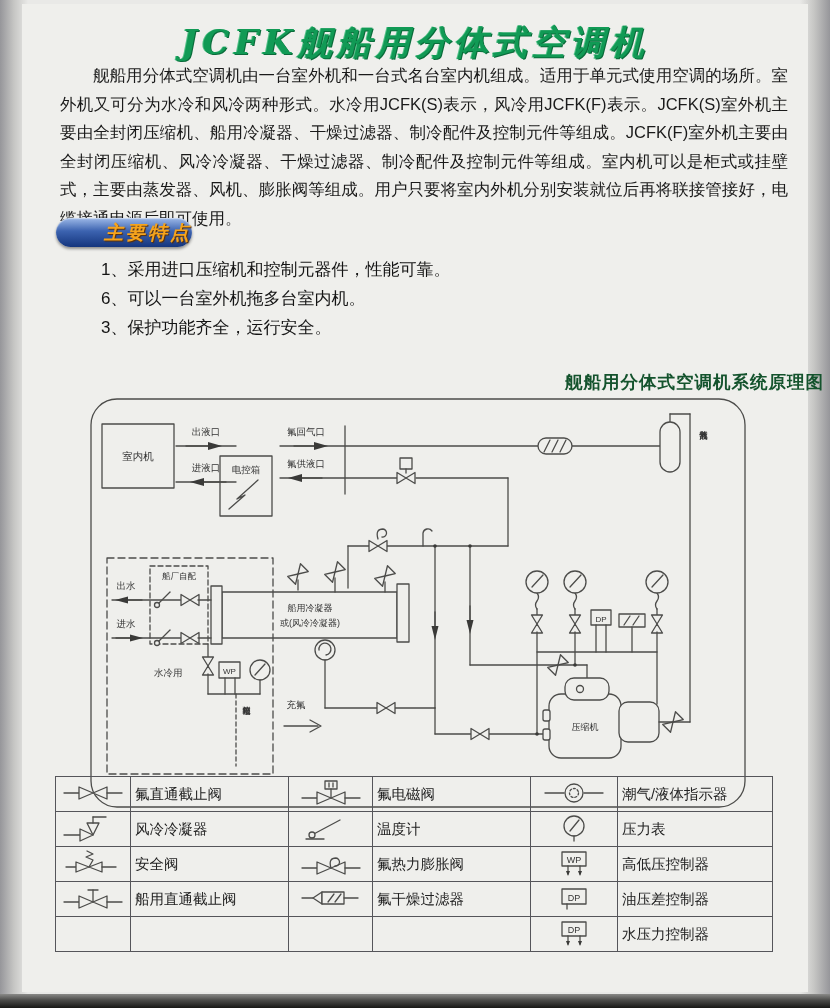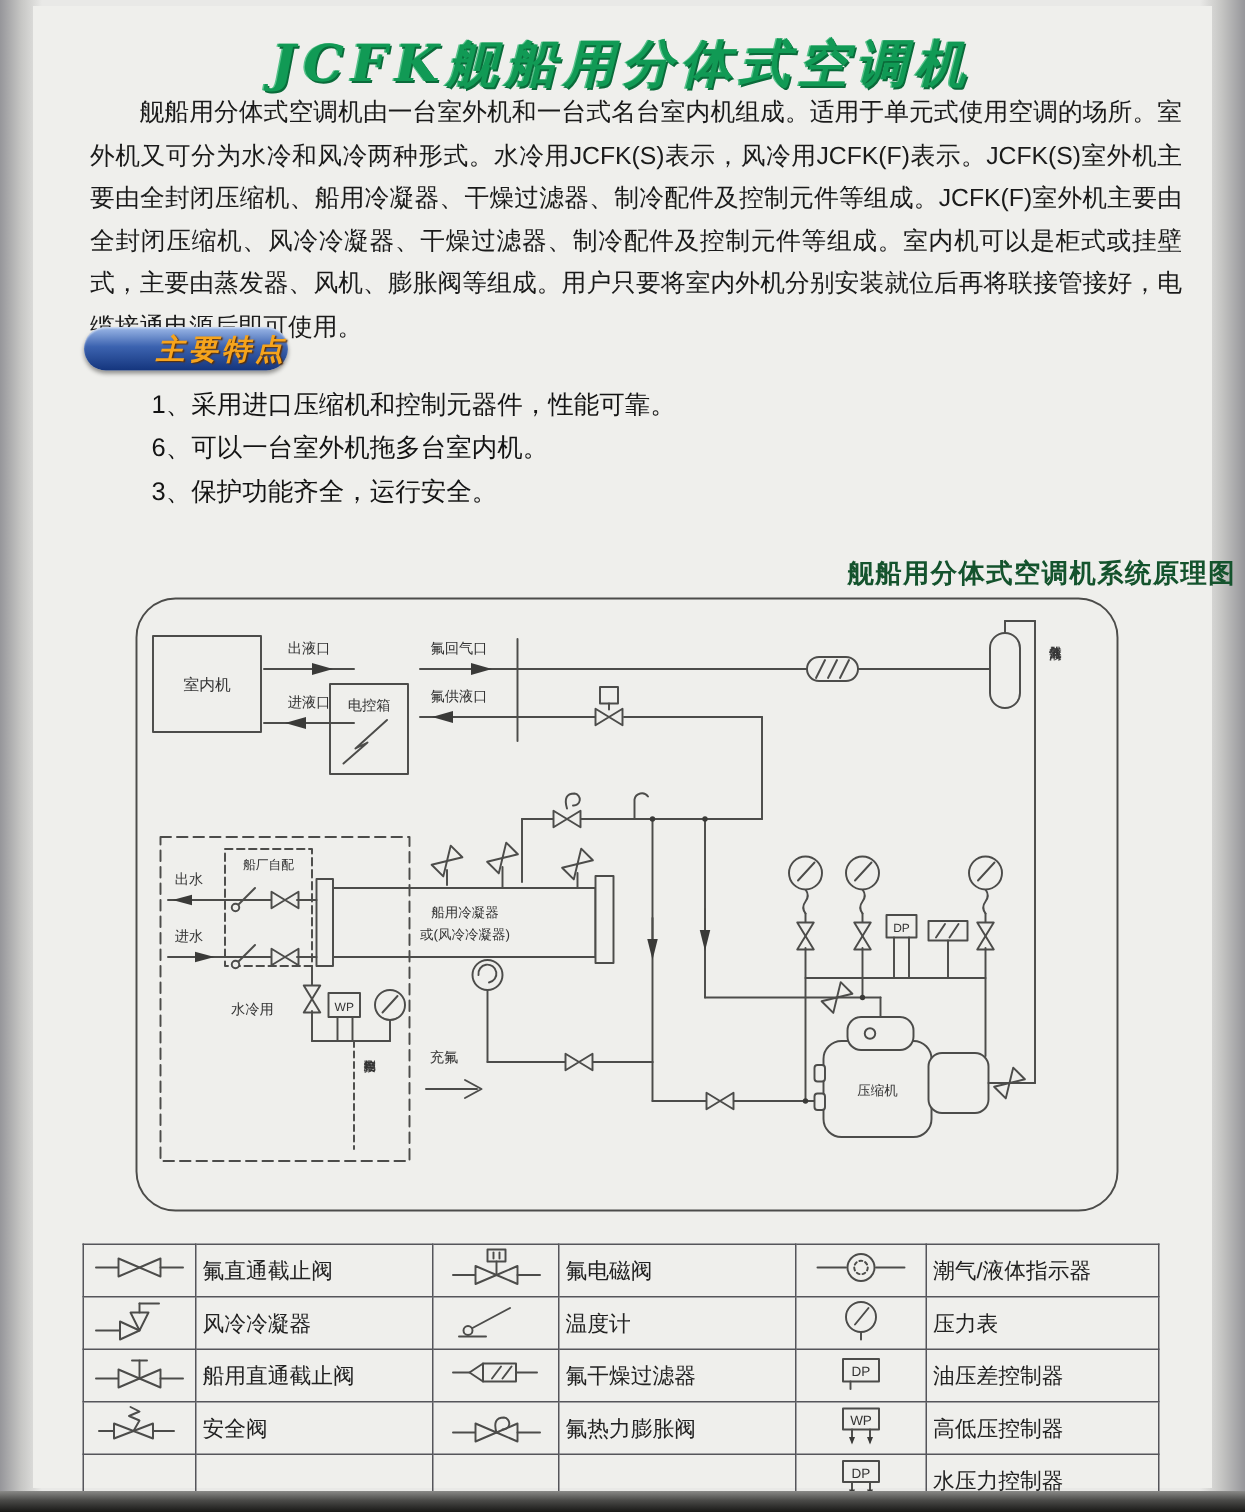--- a/index.html
+++ b/index.html
@@ -22,21 +22,21 @@
     color:#f6a41c;text-shadow:1px 1px 1px #5d2e00;}
   .features{position:absolute;left:56px;top:251px;font-size:17px;line-height:29px;color:#141414;margin-left:23px;}
   .diagram-title{position:absolute;left:0;top:366px;width:100%;text-align:right;
     font-size:17.5px;font-weight:bold;letter-spacing:1px;color:#14532d;margin-left:16px;}
   svg.diag{position:absolute;left:66px;top:392px;}
   svg text{fill:#333;font-family:"Liberation Sans","DejaVu Sans",sans-serif;}
   .s{stroke:#4c4c4a;stroke-width:1.3;fill:none;stroke-linecap:round;stroke-linejoin:round;}
   .sf{stroke:#4c4c4a;stroke-width:1.3;fill:#efefec;stroke-linejoin:round;}
   .blk{fill:#3a3a38;stroke:none;}
   .vtext{writing-mode:vertical-rl;}
-  table.legend{position:absolute;left:33px;top:825px;width:717px;border-collapse:collapse;table-layout:fixed;}
+  table.legend{position:absolute;left:33px;top:772px;width:717px;border-collapse:collapse;table-layout:fixed;}
   table.legend td{border:1px solid #55555a;height:34px;padding:0 4px;font-size:14.5px;color:#222;
     vertical-align:middle;overflow:hidden;}
   td.sym{text-align:center;}
   td.lab{padding-left:14px;}
 </style>
 </head>
 <body>
 
 <div class="scan">
   <div class="page">
@@ -283,20 +283,47 @@
         <td class="lab">温度计</td>
         <td class="sym"><svg width="62" height="28">
                 <circle class="sf" cx="31" cy="12" r="10"></circle>
                 <line class="s" x1="27" y1="17" x2="36" y2="6" stroke-width="1.2"></line>
                 <line class="s" x1="31" y1="22" x2="31" y2="27"></line>
               </svg></td>
         <td class="lab">压力表</td>
       </tr>
       <tr>
         <td class="sym"><svg width="62" height="28">
+                <line class="s" x1="4" y1="18" x2="14" y2="18"></line>
+                <polygon class="sf" points="14,13 14,23 27,18"></polygon>
+                <polygon class="sf" points="40,13 40,23 27,18"></polygon>
+                <line class="s" x1="40" y1="18" x2="54" y2="18"></line>
+                <polyline class="s" points="27,18 31,11 24,8 31,5 25,2"></polyline>
+              </svg></td>
+        <td class="lab">安全阀</td>
+        <td class="sym"><svg width="62" height="28">
+                <line class="s" x1="2" y1="19" x2="17" y2="19"></line>
+                <polygon class="sf" points="17,13 17,25 31,19"></polygon>
+                <polygon class="sf" points="45,13 45,25 31,19"></polygon>
+                <line class="s" x1="45" y1="19" x2="60" y2="19"></line>
+                <path class="s" d="M31,19 q-3,-10 5,-10 a4,4 0 1 1 -1,8"></path>
+              </svg></td>
+        <td class="lab">氟热力膨胀阀</td>
+        <td class="sym"><svg width="62" height="28">
+                <rect class="sf" x="19" y="3" width="24" height="14"></rect>
+                <text x="31" y="14" font-size="9" text-anchor="middle">WP</text>
+                <line class="s" x1="25" y1="17" x2="25" y2="25"></line>
+                <polygon class="blk" points="23,22 25,27 27,22"></polygon>
+                <line class="s" x1="37" y1="17" x2="37" y2="25"></line>
+                <polygon class="blk" points="35,22 37,27 39,22"></polygon>
+              </svg></td>
+        <td class="lab">高低压控制器</td>
+      </tr>
+      <tr>
+        <td class="sym"><svg width="62" height="28">
                 <line class="s" x1="2" y1="18" x2="17" y2="18"></line>
                 <polygon class="sf" points="17,12 17,24 31,18"></polygon>
                 <polygon class="sf" points="45,12 45,24 31,18"></polygon>
                 <line class="s" x1="45" y1="18" x2="60" y2="18"></line>
                 <line class="s" x1="31" y1="18" x2="31" y2="6"></line>
                 <line class="s" x1="26" y1="6" x2="36" y2="6"></line>
               </svg></td>
         <td class="lab">船用直通截止阀</td>
         <td class="sym"><svg width="62" height="28">
                 <line class="s" x1="2" y1="14" x2="13" y2="14"></line>
@@ -308,47 +335,20 @@
               </svg></td>
         <td class="lab">氟干燥过滤器</td>
         <td class="sym"><svg width="62" height="28">
                 <rect class="sf" x="19" y="5" width="24" height="15"></rect>
                 <text x="31" y="16.5" font-size="9" text-anchor="middle">DP</text>
                 <line class="s" x1="24" y1="20" x2="24" y2="25"></line>
               </svg></td>
         <td class="lab">油压差控制器</td>
       </tr>
       <tr>
-        <td class="sym"><svg width="62" height="28">
-                <line class="s" x1="4" y1="18" x2="14" y2="18"></line>
-                <polygon class="sf" points="14,13 14,23 27,18"></polygon>
-                <polygon class="sf" points="40,13 40,23 27,18"></polygon>
-                <line class="s" x1="40" y1="18" x2="54" y2="18"></line>
-                <polyline class="s" points="27,18 31,11 24,8 31,5 25,2"></polyline>
-              </svg></td>
-        <td class="lab">安全阀</td>
-        <td class="sym"><svg width="62" height="28">
-                <line class="s" x1="2" y1="19" x2="17" y2="19"></line>
-                <polygon class="sf" points="17,13 17,25 31,19"></polygon>
-                <polygon class="sf" points="45,13 45,25 31,19"></polygon>
-                <line class="s" x1="45" y1="19" x2="60" y2="19"></line>
-                <path class="s" d="M31,19 q-3,-10 5,-10 a4,4 0 1 1 -1,8"></path>
-              </svg></td>
-        <td class="lab">氟热力膨胀阀</td>
-        <td class="sym"><svg width="62" height="28">
-                <rect class="sf" x="19" y="3" width="24" height="14"></rect>
-                <text x="31" y="14" font-size="9" text-anchor="middle">WP</text>
-                <line class="s" x1="25" y1="17" x2="25" y2="25"></line>
-                <polygon class="blk" points="23,22 25,27 27,22"></polygon>
-                <line class="s" x1="37" y1="17" x2="37" y2="25"></line>
-                <polygon class="blk" points="35,22 37,27 39,22"></polygon>
-              </svg></td>
-        <td class="lab">高低压控制器</td>
-      </tr>
-      <tr>
         <td class="sym"></td>
         <td class="lab"></td>
         <td class="sym"></td>
         <td class="lab"></td>
         <td class="sym"><svg width="62" height="28">
                 <rect class="sf" x="19" y="3" width="24" height="14"></rect>
                 <text x="31" y="14" font-size="9" text-anchor="middle">DP</text>
                 <line class="s" x1="25" y1="17" x2="25" y2="25"></line>
                 <polygon class="blk" points="23,22 25,27 27,22"></polygon>
                 <line class="s" x1="37" y1="17" x2="37" y2="25"></line>

